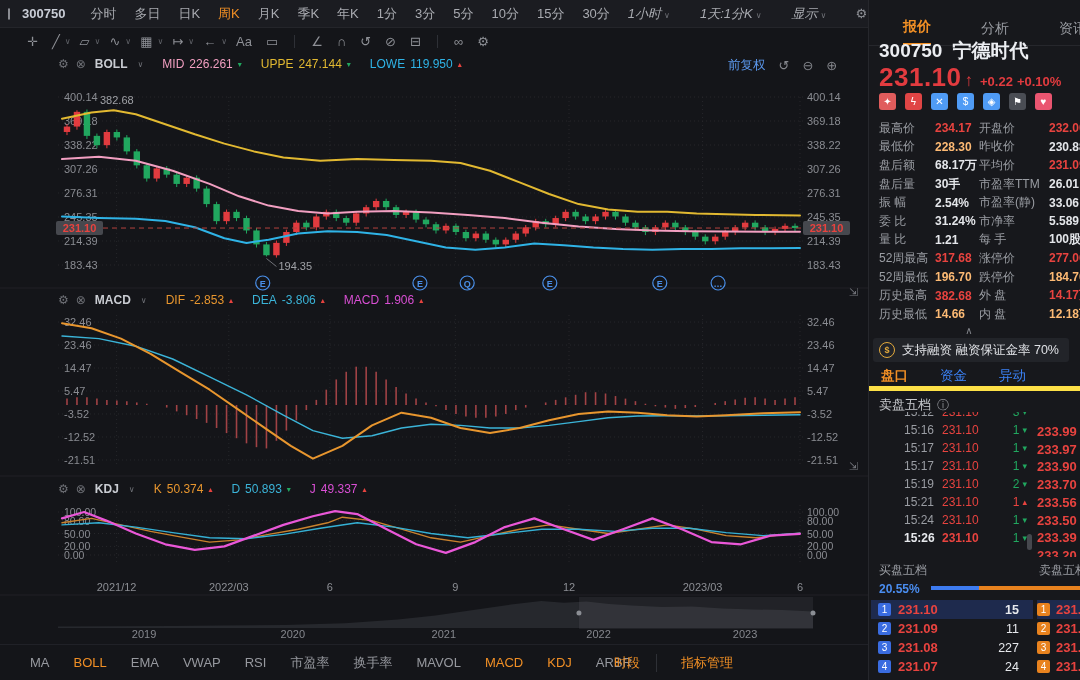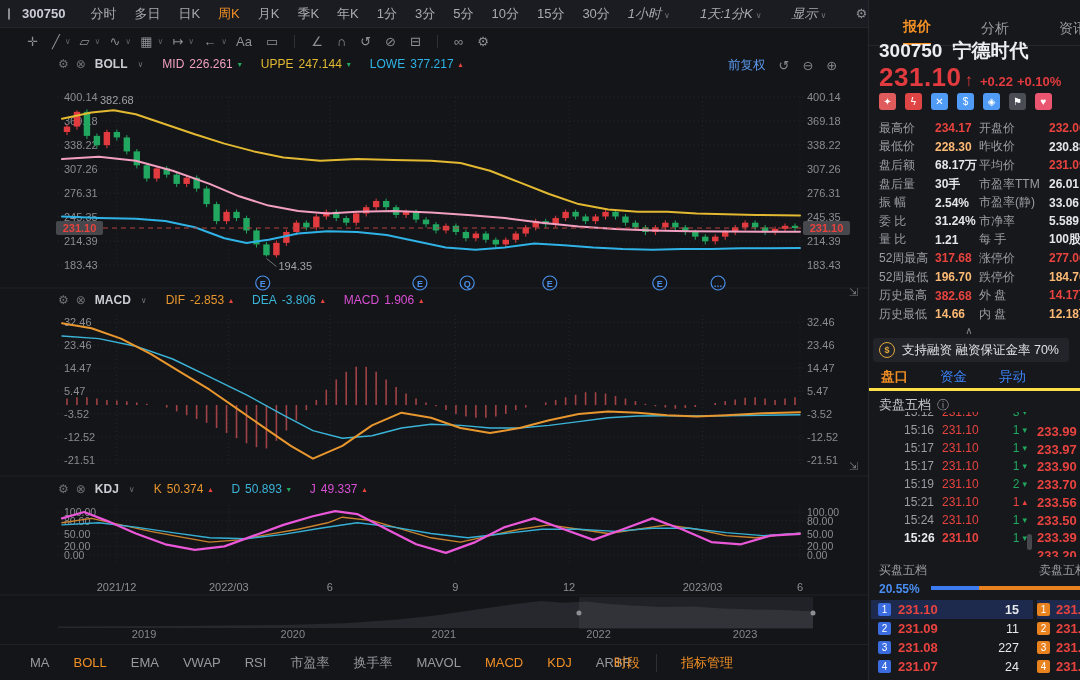--- a/index.html
+++ b/index.html
@@ -52,21 +52,21 @@
   .chg{font-size:13px;font-weight:bold;margin-left:4px;}
   .badges{position:absolute;left:10px;top:93px;display:flex;gap:9px;}
   .bdg{width:17px;height:17px;border-radius:3px;color:#fff;font-size:10px;display:flex;align-items:center;justify-content:center;}
   .qgrid{position:absolute;left:10px;top:119px;width:198px;display:grid;grid-template-columns:56px 44px 70px auto;grid-auto-rows:18.6px;font-size:12px;align-items:center;}
   .ql{color:#9a9da3;white-space:nowrap;}
   .qv{color:#e4e6ea;font-weight:bold;white-space:nowrap;}
   .qv.r{color:#e8433f;} .qv.g{color:#fdba74;}
   .chev{position:absolute;left:0;top:325px;width:200px;text-align:center;color:#85878d;font-size:10px;}
   .banner{position:absolute;left:4px;top:338px;width:196px;height:24px;background:#222429;border-radius:3px;display:flex;align-items:center;gap:7px;padding-left:6px;box-sizing:border-box;font-size:12.5px;color:#dfe1e5;white-space:nowrap;}
   .coin{width:14px;height:14px;border:1px solid #e2a93c;border-radius:50%;color:#e2a93c;font-size:9px;font-weight:bold;display:flex;align-items:center;justify-content:center;}
-  .stabs{position:absolute;left:0;top:366px;width:100%;height:25px;border-bottom:3px solid #fde047;display:flex;align-items:center;padding-left:12px;gap:32px;box-sizing:border-box;font-size:13.5px;}
+  .stabs{position:absolute;left:0;top:366px;width:100%;height:25px;border-bottom:5px solid #fde047;display:flex;align-items:center;padding-left:12px;gap:32px;box-sizing:border-box;font-size:13.5px;}
   .stab{color:#3b82f6;} .stab.on{color:#f18f25;font-weight:bold;}
   .tickstitle{position:absolute;left:10px;top:396px;display:flex;align-items:center;gap:6px;font-size:13px;color:#c6c8cc;}
   .info{color:#8e9096;font-size:12px;}
   .ticks{position:absolute;left:10px;top:412px;width:148px;height:145px;overflow:hidden;}
   .tick-row{height:18px;display:flex;align-items:center;font-size:12px;}
   .tick-row.clip{margin-top:-9px;}
   .tick-row.last .tp,.tick-row.last .tt{font-weight:bold;color:#e8433f;}
   .tick-row.last .tt{color:#e6e8ec;}
   .tt{width:38px;color:#9a9da3;margin-left:25px;}
   .tp{width:58px;color:#e8433f;}
@@ -576,21 +576,21 @@
         <span class="c-mid">226.261</span>
         <span class="ad">▾</span>
       </span>
     <span class="grp">
         <span class="c-up">UPPE</span>
         <span class="c-up">247.144</span>
         <span class="ad">▾</span>
       </span>
     <span class="grp">
         <span class="c-low">LOWE</span>
-        <span class="c-low">377.217</span>
+        <span class="c-low">119.950</span>
         <span class="au">▴</span>
       </span>
   </div>
   <div class="adjbar">
     <span class="adj">前复权</span>
     <span class="zic">↺</span>
     <span class="zic">⊖</span>
     <span class="zic">⊕</span>
   </div>
 

